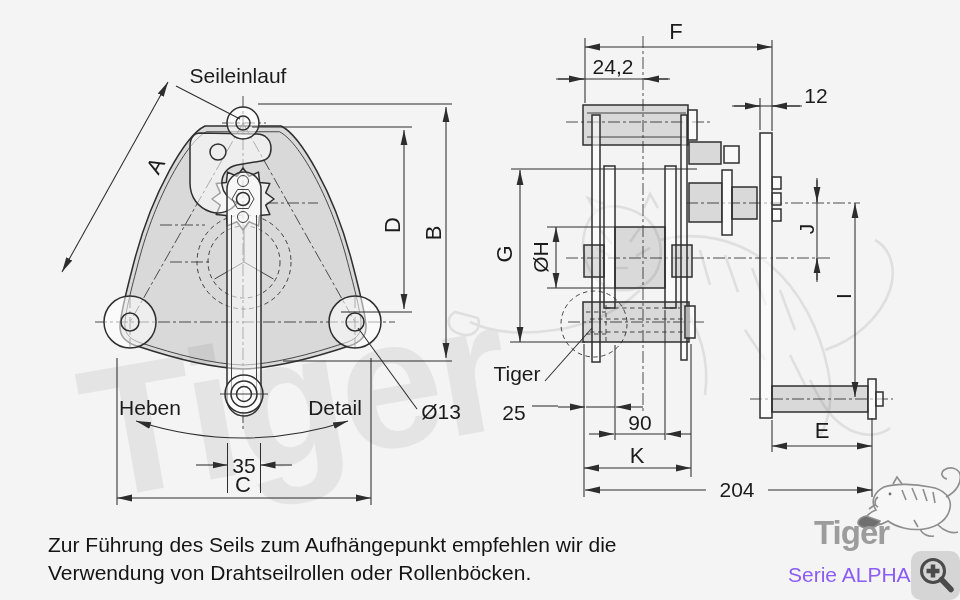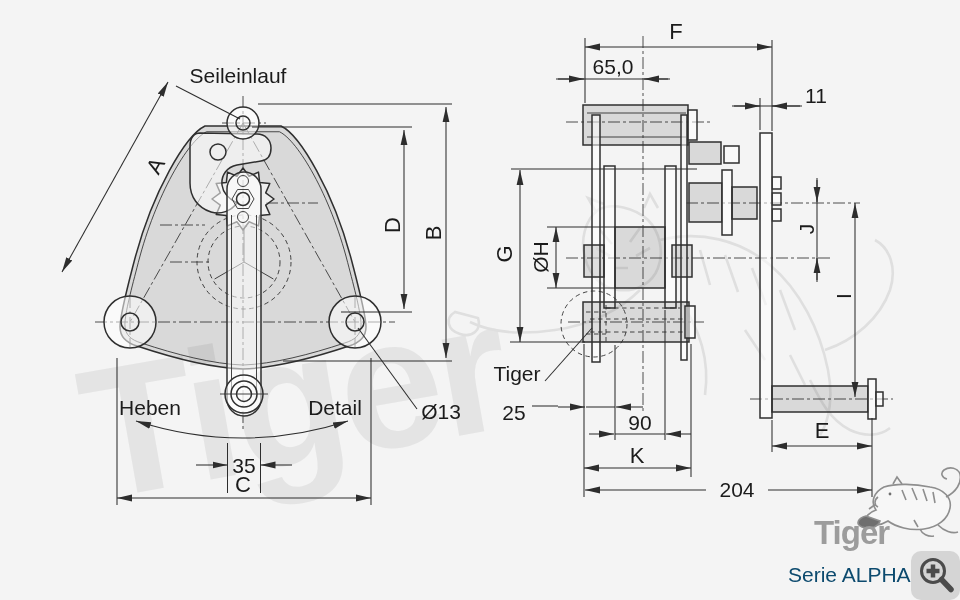--- a/index.html
+++ b/index.html
@@ -15,21 +15,21 @@
     font-size:21px;white-space:nowrap;color:#1b1b1b;line-height:1;
   }
   .lbl.big{font-size:22px;}
   .lbl.r90{transform:translate(-50%,-50%) rotate(-90deg);}
   .lbl.ra{transform:translate(-50%,-50%) rotate(-61deg);}
   .footer-note{
     position:absolute;left:48px;top:531px;width:592px;
     font-size:21px;line-height:28px;color:#141414;
   }
   .series{
-    position:absolute;left:788px;top:563px;font-size:21px;color:#0c4a6e;
+    position:absolute;left:788px;top:563px;font-size:21px;color:#8b5cf6;
   }
   .logo-text{
     position:absolute;left:814px;top:514px;font-size:33px;font-weight:800;
     letter-spacing:-1px;color:#9c9c9c;
   }
   .zoom-btn{
     position:absolute;left:911px;top:551px;width:49px;height:49px;
     background:#d5d5d5;border-radius:10px;cursor:pointer;
   }
   .cl{stroke:#3a3a3a;stroke-width:0.9;fill:none;stroke-dasharray:12 3 3 3;}
@@ -268,33 +268,34 @@
 <div class="lbl big ra" style="left:156px;top:166px;">A</div>
 <div class="lbl big r90" style="left:393px;top:225px;">D</div>
 <div class="lbl big r90" style="left:434px;top:233px;">B</div>
 <div class="lbl" style="left:150px;top:407px;">Heben</div>
 <div class="lbl" style="left:335px;top:407px;">Detail</div>
 <div class="lbl" style="left:441px;top:411px;">Ø13</div>
 <div class="lbl" style="left:244px;top:465px;">35</div>
 <div class="lbl big" style="left:243px;top:485px;">C</div>
 
 <div class="lbl big" style="left:676px;top:32px;">F</div>
-<div class="lbl" style="left:613px;top:66px;">65,0</div>
-<div class="lbl" style="left:816px;top:95px;">11</div>
+<div class="lbl" style="left:613px;top:66px;">24,2</div>
+<div class="lbl" style="left:816px;top:95px;">12</div>
 <div class="lbl big r90" style="left:505px;top:254px;">G</div>
 <div class="lbl r90" style="left:540px;top:257px;">ØH</div>
 <div class="lbl r90" style="left:806px;top:229px;">J</div>
 <div class="lbl r90" style="left:843px;top:296px;">I</div>
 <div class="lbl" style="left:517px;top:373px;">Tiger</div>
 <div class="lbl" style="left:514px;top:412px;">25</div>
 <div class="lbl" style="left:640px;top:422px;">90</div>
 <div class="lbl big" style="left:637px;top:456px;">K</div>
 <div class="lbl big" style="left:822px;top:431px;">E</div>
 <div class="lbl" style="left:737px;top:489px;">204</div>
 
+<div class="footer-note">Zur Führung des Seils zum Aufhängepunkt empfehlen wir die Verwendung von Drahtseilrollen oder Rollenböcken.</div>
 <div class="series">Serie ALPHA</div>
 <div class="logo-text">Tiger</div>
 
 <div class="zoom-btn">
   <svg width="49" height="49" viewBox="0 0 49 49">
     <circle cx="22" cy="20" r="11.5" fill="none" stroke="#4b4b4b" stroke-width="3"></circle>
     <line x1="15.5" y1="20" x2="28.5" y2="20" stroke="#4b4b4b" stroke-width="4.5"></line>
     <line x1="22" y1="13.5" x2="22" y2="26.5" stroke="#4b4b4b" stroke-width="4.5"></line>
     <line x1="30.5" y1="28.5" x2="40" y2="38.5" stroke="#4b4b4b" stroke-width="5.5" stroke-linecap="round"></line>
   </svg>

